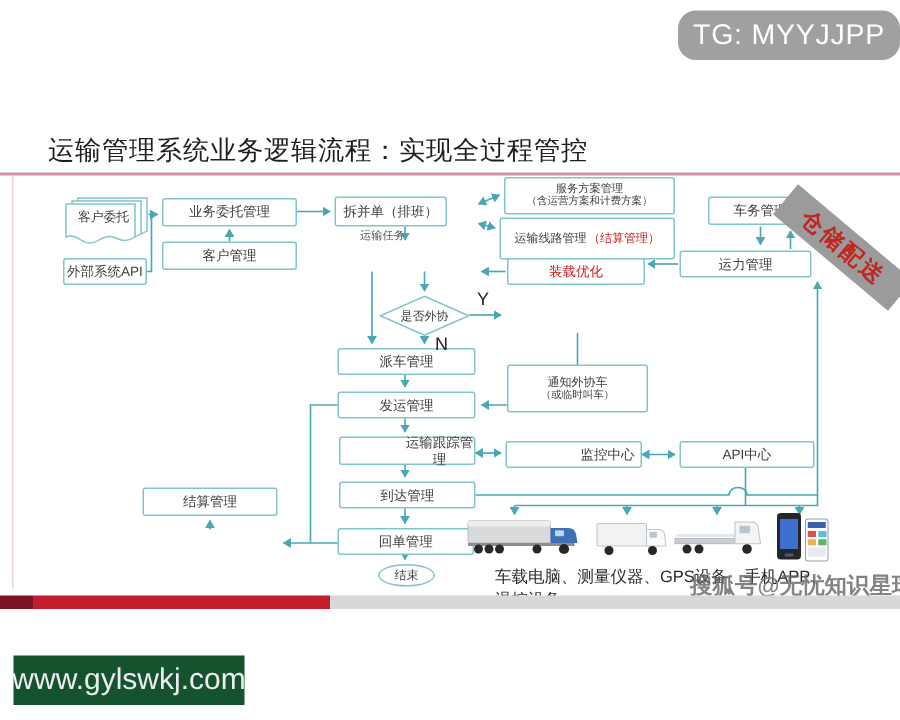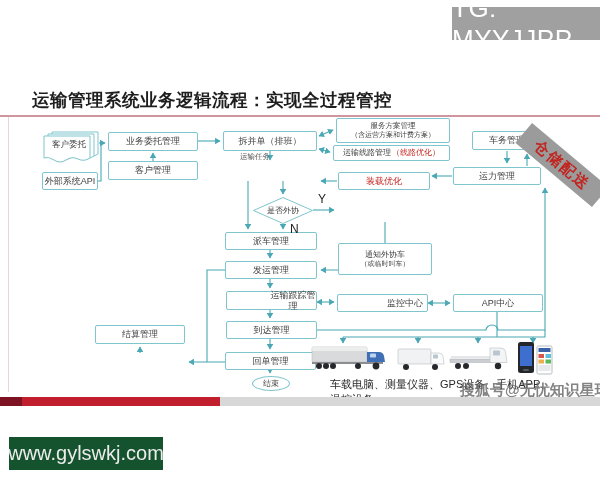--- a/index.html
+++ b/index.html
@@ -1,23 +1,23 @@
 <!DOCTYPE html>
 <html><head>
 <meta charset="utf-8">
 <style>
   html,body{margin:0;padding:0;}
   .slide{position:relative;width:600px;height:480px;background:#ffffff;overflow:hidden;
          font-family:"Liberation Sans",sans-serif;}
 
   
   .tg-banner{position:absolute;right:0;top:7px;width:148px;height:33px;background:#a0a0a0;
-             color:#fff;font-size:26px;display:flex;align-items:center;justify-content:center;
-             letter-spacing:.5px;}
-  .page-title{position:absolute;left:32px;top:88px;font-size:17.5px;font-weight:bold;color:#1e1e1e;
+             color:#fff;font-size:19px;display:flex;align-items:center;justify-content:center;
+             letter-spacing:.5px;border-radius:12px;}
+  .page-title{position:absolute;left:32px;top:88px;font-size:17.5px;font-weight:normal;color:#1e1e1e;
               letter-spacing:.5px;}
   .title-underline{position:absolute;left:0;top:115px;width:600px;height:2px;background:#cf96a0;}
   .left-edge{position:absolute;left:8px;top:117px;width:1px;height:275px;background:#e7d4d8;}
 
   
   .bar{position:absolute;top:397px;height:9px;}
   .bar-dark{left:0;width:22px;background:#7d1322;}
   .bar-red{left:22px;width:198px;background:#c21f2e;}
   .bar-gray{left:220px;width:380px;background:#d8d8d8;}
 
@@ -30,23 +30,23 @@
   .nd{position:absolute;border:1px solid #7fc5cd;background:#fff;border-radius:2px;
       display:flex;flex-direction:column;align-items:center;justify-content:center;
       font-size:9px;color:#3d3d3d;text-align:center;line-height:1.15;box-sizing:border-box;}
   .red{color:#c2241f;}
   .sub{font-size:7px;}
   .n-customer-entrust{left:43px;top:131px;width:58px;height:34px;border:none;background:transparent;}
   .n-customer-entrust .doc-label{position:absolute;left:2px;top:9px;width:48px;font-size:8.5px;color:#3d3d3d;}
   .n-external-api{left:42px;top:172px;width:56px;height:18px;}
   .n-business-entrust{left:108px;top:132px;width:90px;height:19px;}
   .n-customer-mgmt{left:108px;top:161px;width:90px;height:19px;justify-content:center;}
-  .n-split-merge{left:223px;top:131px;width:94px;height:20px;}
+  .n-split-merge{left:223px;top:131px;width:75px;height:20px;}
   .n-service-plan{left:336px;top:118px;width:114px;height:25px;font-size:7.5px;}
-  .n-route-mgmt{left:333px;top:145px;width:117px;height:16px;font-size:8px;flex-direction:row;gap:1px;justify-content:center;}
+  .n-route-mgmt{left:333px;top:145px;width:117px;height:28px;font-size:8px;flex-direction:row;gap:1px;justify-content:center;}
   .n-vehicle-affairs{left:472px;top:131px;width:70px;height:19px;}
   .n-dispatch{left:225px;top:163px;width:92px;height:18px;}
   .n-loading-opt{left:338px;top:172px;width:92px;height:18px;}
   .n-capacity{left:453px;top:167px;width:88px;height:18px;}
   .n-diamond{left:253px;top:197px;width:60px;height:27px;border:none;background:transparent;font-size:8px;}
   .n-diamond .dtext{position:absolute;left:0;top:0;width:60px;height:27px;display:flex;
                     align-items:center;justify-content:center;}
   .n-notify{left:338px;top:199px;width:94px;height:32px;font-size:8px;margin-top:44px;}
   .n-assign{left:225px;top:232px;width:92px;height:18px;}
   .n-shipping{left:225px;top:261px;width:92px;height:18px;}
@@ -162,21 +162,21 @@
     <span>拆并单（排班）</span>
   </div>
 
   <div class="nd n-service-plan">
     <span>服务方案管理</span>
     <span class="sub">（含运营方案和计费方案）</span>
   </div>
 
   <div class="nd n-route-mgmt">
     <span>运输线路管理</span>
-    <span class="red">（线路优化）</span>
+    <span class="red">（结算管理）</span>
   </div>
 
   <div class="nd n-vehicle-affairs">
     <span>车务管理</span>
   </div>
 
 
   <div class="nd n-loading-opt red">
     <span>装载优化</span>
   </div>

